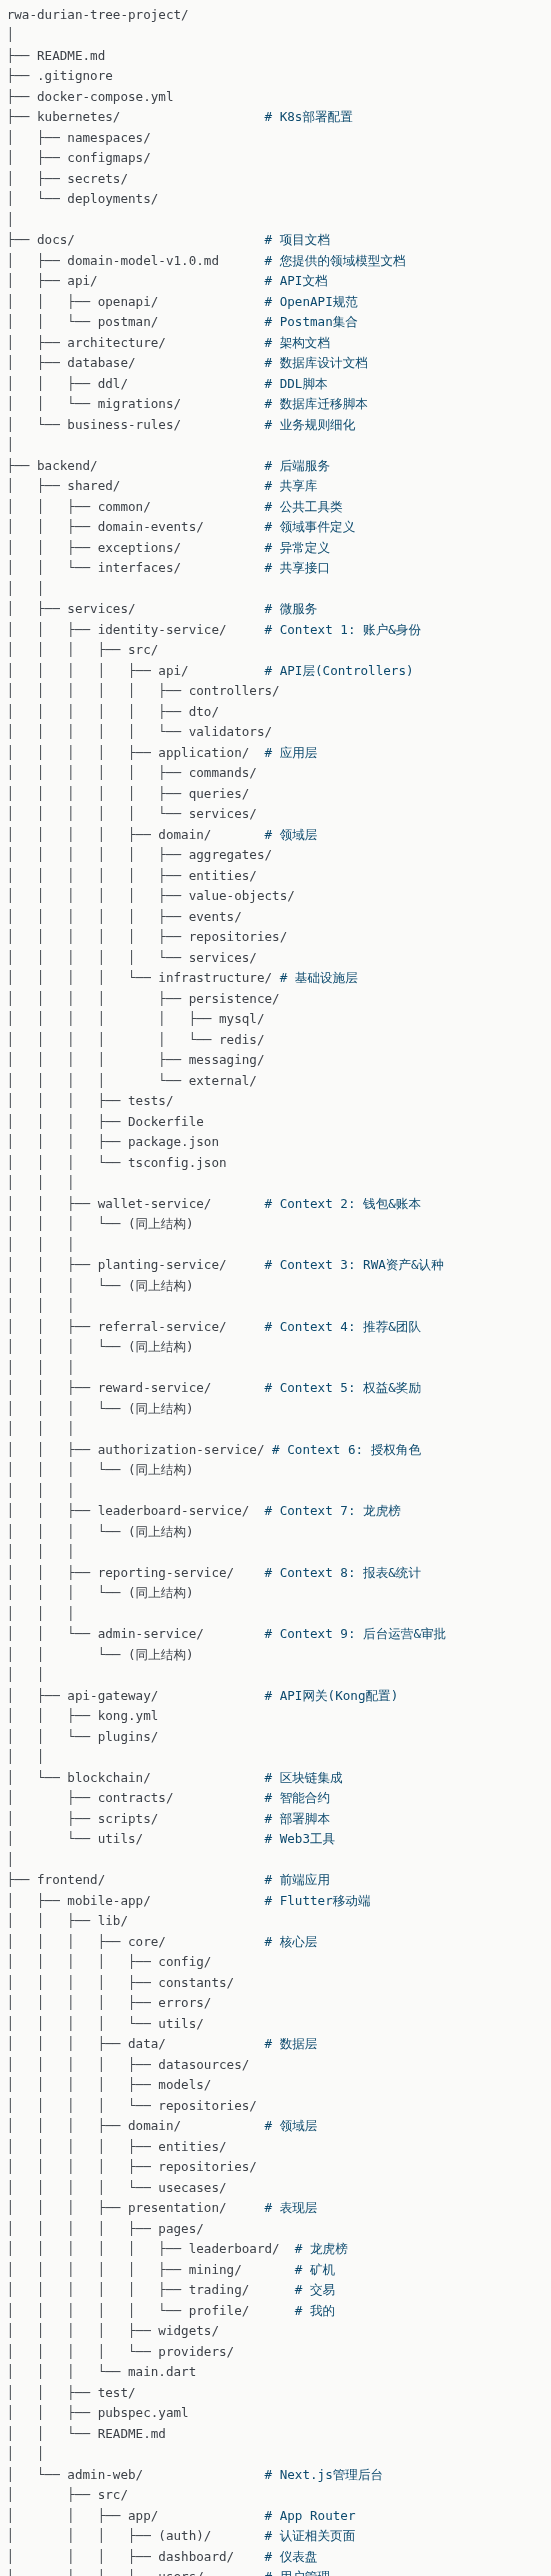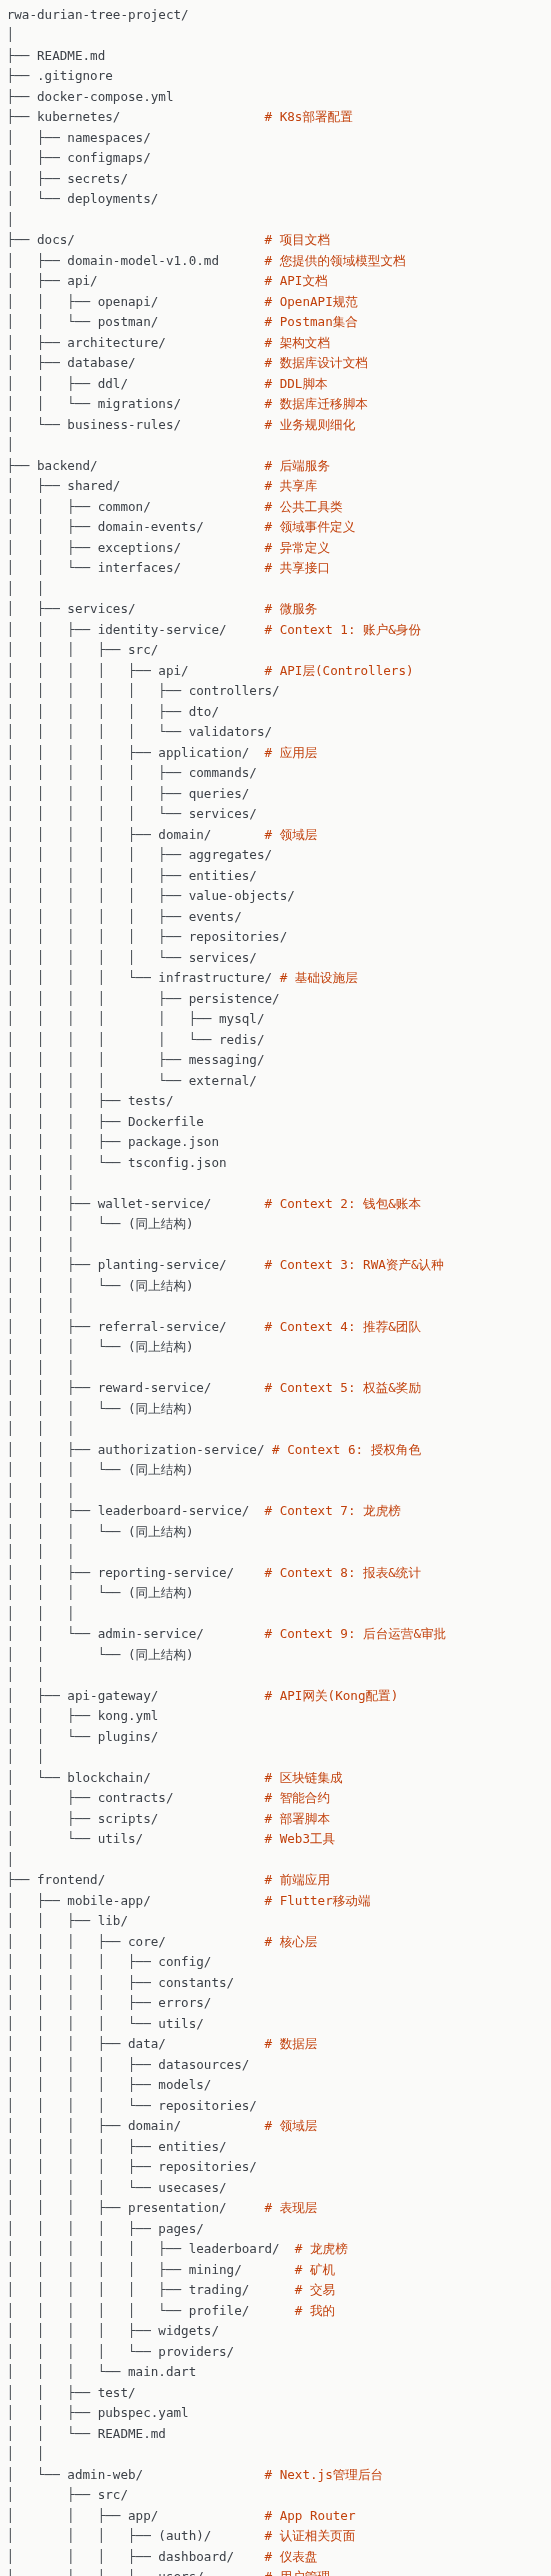--- a/index.html
+++ b/index.html
@@ -14,19 +14,19 @@
     font-family:"DejaVu Sans Mono", monospace;
     font-size:12.6px;
     line-height:20.5px;
     font-weight:400;
     color:#3c4148;
     white-space:pre;
   }
   .ln{height:20.5px;white-space:pre;}
   .tp{color:#434950;}
   .nm{color:#3c4148;}
-  .cm{color:#c2410c;}
+  .cm{color:#0c4a6e;}
 </style>
 </head>
 <body style="background: rgb(250, 250, 249);">
 
 <div class="tree" id="file-tree" style="color: rgb(60, 65, 72);"><div class="ln"><span class="tp"></span><span class="nm">rwa-durian-tree-project/</span></div><div class="ln"><span class="tp">│</span><span class="nm"></span></div><div class="ln"><span class="tp">├── </span><span class="nm">README.md</span></div><div class="ln"><span class="tp">├── </span><span class="nm">.gitignore</span></div><div class="ln"><span class="tp">├── </span><span class="nm">docker-compose.yml</span></div><div class="ln"><span class="tp">├── </span><span class="nm">kubernetes/</span><span class="cm">                   # K8s部署配置</span></div><div class="ln"><span class="tp">│   ├── </span><span class="nm">namespaces/</span></div><div class="ln"><span class="tp">│   ├── </span><span class="nm">configmaps/</span></div><div class="ln"><span class="tp">│   ├── </span><span class="nm">secrets/</span></div><div class="ln"><span class="tp">│   └── </span><span class="nm">deployments/</span></div><div class="ln"><span class="tp">│</span><span class="nm"></span></div><div class="ln"><span class="tp">├── </span><span class="nm">docs/</span><span class="cm">                         # 项目文档</span></div><div class="ln"><span class="tp">│   ├── </span><span class="nm">domain-model-v1.0.md</span><span class="cm">      # 您提供的领域模型文档</span></div><div class="ln"><span class="tp">│   ├── </span><span class="nm">api/</span><span class="cm">                      # API文档</span></div><div class="ln"><span class="tp">│   │   ├── </span><span class="nm">openapi/</span><span class="cm">              # OpenAPI规范</span></div><div class="ln"><span class="tp">│   │   └── </span><span class="nm">postman/</span><span class="cm">              # Postman集合</span></div><div class="ln"><span class="tp">│   ├── </span><span class="nm">architecture/</span><span class="cm">             # 架构文档</span></div><div class="ln"><span class="tp">│   ├── </span><span class="nm">database/</span><span class="cm">                 # 数据库设计文档</span></div><div class="ln"><span class="tp">│   │   ├── </span><span class="nm">ddl/</span><span class="cm">                  # DDL脚本</span></div><div class="ln"><span class="tp">│   │   └── </span><span class="nm">migrations/</span><span class="cm">           # 数据库迁移脚本</span></div><div class="ln"><span class="tp">│   └── </span><span class="nm">business-rules/</span><span class="cm">           # 业务规则细化</span></div><div class="ln"><span class="tp">│</span><span class="nm"></span></div><div class="ln"><span class="tp">├── </span><span class="nm">backend/</span><span class="cm">                      # 后端服务</span></div><div class="ln"><span class="tp">│   ├── </span><span class="nm">shared/</span><span class="cm">                   # 共享库</span></div><div class="ln"><span class="tp">│   │   ├── </span><span class="nm">common/</span><span class="cm">               # 公共工具类</span></div><div class="ln"><span class="tp">│   │   ├── </span><span class="nm">domain-events/</span><span class="cm">        # 领域事件定义</span></div><div class="ln"><span class="tp">│   │   ├── </span><span class="nm">exceptions/</span><span class="cm">           # 异常定义</span></div><div class="ln"><span class="tp">│   │   └── </span><span class="nm">interfaces/</span><span class="cm">           # 共享接口</span></div><div class="ln"><span class="tp">│   │</span><span class="nm"></span></div><div class="ln"><span class="tp">│   ├── </span><span class="nm">services/</span><span class="cm">                 # 微服务</span></div><div class="ln"><span class="tp">│   │   ├── </span><span class="nm">identity-service/</span><span class="cm">     # Context 1: 账户&amp;身份</span></div><div class="ln"><span class="tp">│   │   │   ├── </span><span class="nm">src/</span></div><div class="ln"><span class="tp">│   │   │   │   ├── </span><span class="nm">api/</span><span class="cm">          # API层(Controllers)</span></div><div class="ln"><span class="tp">│   │   │   │   │   ├── </span><span class="nm">controllers/</span></div><div class="ln"><span class="tp">│   │   │   │   │   ├── </span><span class="nm">dto/</span></div><div class="ln"><span class="tp">│   │   │   │   │   └── </span><span class="nm">validators/</span></div><div class="ln"><span class="tp">│   │   │   │   ├── </span><span class="nm">application/</span><span class="cm">  # 应用层</span></div><div class="ln"><span class="tp">│   │   │   │   │   ├── </span><span class="nm">commands/</span></div><div class="ln"><span class="tp">│   │   │   │   │   ├── </span><span class="nm">queries/</span></div><div class="ln"><span class="tp">│   │   │   │   │   └── </span><span class="nm">services/</span></div><div class="ln"><span class="tp">│   │   │   │   ├── </span><span class="nm">domain/</span><span class="cm">       # 领域层</span></div><div class="ln"><span class="tp">│   │   │   │   │   ├── </span><span class="nm">aggregates/</span></div><div class="ln"><span class="tp">│   │   │   │   │   ├── </span><span class="nm">entities/</span></div><div class="ln"><span class="tp">│   │   │   │   │   ├── </span><span class="nm">value-objects/</span></div><div class="ln"><span class="tp">│   │   │   │   │   ├── </span><span class="nm">events/</span></div><div class="ln"><span class="tp">│   │   │   │   │   ├── </span><span class="nm">repositories/</span></div><div class="ln"><span class="tp">│   │   │   │   │   └── </span><span class="nm">services/</span></div><div class="ln"><span class="tp">│   │   │   │   └── </span><span class="nm">infrastructure/</span><span class="cm"> # 基础设施层</span></div><div class="ln"><span class="tp">│   │   │   │       ├── </span><span class="nm">persistence/</span></div><div class="ln"><span class="tp">│   │   │   │       │   ├── </span><span class="nm">mysql/</span></div><div class="ln"><span class="tp">│   │   │   │       │   └── </span><span class="nm">redis/</span></div><div class="ln"><span class="tp">│   │   │   │       ├── </span><span class="nm">messaging/</span></div><div class="ln"><span class="tp">│   │   │   │       └── </span><span class="nm">external/</span></div><div class="ln"><span class="tp">│   │   │   ├── </span><span class="nm">tests/</span></div><div class="ln"><span class="tp">│   │   │   ├── </span><span class="nm">Dockerfile</span></div><div class="ln"><span class="tp">│   │   │   ├── </span><span class="nm">package.json</span></div><div class="ln"><span class="tp">│   │   │   └── </span><span class="nm">tsconfig.json</span></div><div class="ln"><span class="tp">│   │   │</span><span class="nm"></span></div><div class="ln"><span class="tp">│   │   ├── </span><span class="nm">wallet-service/</span><span class="cm">       # Context 2: 钱包&amp;账本</span></div><div class="ln"><span class="tp">│   │   │   └── </span><span class="nm">(同上结构)</span></div><div class="ln"><span class="tp">│   │   │</span><span class="nm"></span></div><div class="ln"><span class="tp">│   │   ├── </span><span class="nm">planting-service/</span><span class="cm">     # Context 3: RWA资产&amp;认种</span></div><div class="ln"><span class="tp">│   │   │   └── </span><span class="nm">(同上结构)</span></div><div class="ln"><span class="tp">│   │   │</span><span class="nm"></span></div><div class="ln"><span class="tp">│   │   ├── </span><span class="nm">referral-service/</span><span class="cm">     # Context 4: 推荐&amp;团队</span></div><div class="ln"><span class="tp">│   │   │   └── </span><span class="nm">(同上结构)</span></div><div class="ln"><span class="tp">│   │   │</span><span class="nm"></span></div><div class="ln"><span class="tp">│   │   ├── </span><span class="nm">reward-service/</span><span class="cm">       # Context 5: 权益&amp;奖励</span></div><div class="ln"><span class="tp">│   │   │   └── </span><span class="nm">(同上结构)</span></div><div class="ln"><span class="tp">│   │   │</span><span class="nm"></span></div><div class="ln"><span class="tp">│   │   ├── </span><span class="nm">authorization-service/</span><span class="cm"> # Context 6: 授权角色</span></div><div class="ln"><span class="tp">│   │   │   └── </span><span class="nm">(同上结构)</span></div><div class="ln"><span class="tp">│   │   │</span><span class="nm"></span></div><div class="ln"><span class="tp">│   │   ├── </span><span class="nm">leaderboard-service/</span><span class="cm">  # Context 7: 龙虎榜</span></div><div class="ln"><span class="tp">│   │   │   └── </span><span class="nm">(同上结构)</span></div><div class="ln"><span class="tp">│   │   │</span><span class="nm"></span></div><div class="ln"><span class="tp">│   │   ├── </span><span class="nm">reporting-service/</span><span class="cm">    # Context 8: 报表&amp;统计</span></div><div class="ln"><span class="tp">│   │   │   └── </span><span class="nm">(同上结构)</span></div><div class="ln"><span class="tp">│   │   │</span><span class="nm"></span></div><div class="ln"><span class="tp">│   │   └── </span><span class="nm">admin-service/</span><span class="cm">        # Context 9: 后台运营&amp;审批</span></div><div class="ln"><span class="tp">│   │       └── </span><span class="nm">(同上结构)</span></div><div class="ln"><span class="tp">│   │</span><span class="nm"></span></div><div class="ln"><span class="tp">│   ├── </span><span class="nm">api-gateway/</span><span class="cm">              # API网关(Kong配置)</span></div><div class="ln"><span class="tp">│   │   ├── </span><span class="nm">kong.yml</span></div><div class="ln"><span class="tp">│   │   └── </span><span class="nm">plugins/</span></div><div class="ln"><span class="tp">│   │</span><span class="nm"></span></div><div class="ln"><span class="tp">│   └── </span><span class="nm">blockchain/</span><span class="cm">               # 区块链集成</span></div><div class="ln"><span class="tp">│       ├── </span><span class="nm">contracts/</span><span class="cm">            # 智能合约</span></div><div class="ln"><span class="tp">│       ├── </span><span class="nm">scripts/</span><span class="cm">              # 部署脚本</span></div><div class="ln"><span class="tp">│       └── </span><span class="nm">utils/</span><span class="cm">                # Web3工具</span></div><div class="ln"><span class="tp">│</span><span class="nm"></span></div><div class="ln"><span class="tp">├── </span><span class="nm">frontend/</span><span class="cm">                     # 前端应用</span></div><div class="ln"><span class="tp">│   ├── </span><span class="nm">mobile-app/</span><span class="cm">               # Flutter移动端</span></div><div class="ln"><span class="tp">│   │   ├── </span><span class="nm">lib/</span></div><div class="ln"><span class="tp">│   │   │   ├── </span><span class="nm">core/</span><span class="cm">             # 核心层</span></div><div class="ln"><span class="tp">│   │   │   │   ├── </span><span class="nm">config/</span></div><div class="ln"><span class="tp">│   │   │   │   ├── </span><span class="nm">constants/</span></div><div class="ln"><span class="tp">│   │   │   │   ├── </span><span class="nm">errors/</span></div><div class="ln"><span class="tp">│   │   │   │   └── </span><span class="nm">utils/</span></div><div class="ln"><span class="tp">│   │   │   ├── </span><span class="nm">data/</span><span class="cm">             # 数据层</span></div><div class="ln"><span class="tp">│   │   │   │   ├── </span><span class="nm">datasources/</span></div><div class="ln"><span class="tp">│   │   │   │   ├── </span><span class="nm">models/</span></div><div class="ln"><span class="tp">│   │   │   │   └── </span><span class="nm">repositories/</span></div><div class="ln"><span class="tp">│   │   │   ├── </span><span class="nm">domain/</span><span class="cm">           # 领域层</span></div><div class="ln"><span class="tp">│   │   │   │   ├── </span><span class="nm">entities/</span></div><div class="ln"><span class="tp">│   │   │   │   ├── </span><span class="nm">repositories/</span></div><div class="ln"><span class="tp">│   │   │   │   └── </span><span class="nm">usecases/</span></div><div class="ln"><span class="tp">│   │   │   ├── </span><span class="nm">presentation/</span><span class="cm">     # 表现层</span></div><div class="ln"><span class="tp">│   │   │   │   ├── </span><span class="nm">pages/</span></div><div class="ln"><span class="tp">│   │   │   │   │   ├── </span><span class="nm">leaderboard/</span><span class="cm">  # 龙虎榜</span></div><div class="ln"><span class="tp">│   │   │   │   │   ├── </span><span class="nm">mining/</span><span class="cm">       # 矿机</span></div><div class="ln"><span class="tp">│   │   │   │   │   ├── </span><span class="nm">trading/</span><span class="cm">      # 交易</span></div><div class="ln"><span class="tp">│   │   │   │   │   └── </span><span class="nm">profile/</span><span class="cm">      # 我的</span></div><div class="ln"><span class="tp">│   │   │   │   ├── </span><span class="nm">widgets/</span></div><div class="ln"><span class="tp">│   │   │   │   └── </span><span class="nm">providers/</span></div><div class="ln"><span class="tp">│   │   │   └── </span><span class="nm">main.dart</span></div><div class="ln"><span class="tp">│   │   ├── </span><span class="nm">test/</span></div><div class="ln"><span class="tp">│   │   ├── </span><span class="nm">pubspec.yaml</span></div><div class="ln"><span class="tp">│   │   └── </span><span class="nm">README.md</span></div><div class="ln"><span class="tp">│   │</span><span class="nm"></span></div><div class="ln"><span class="tp">│   └── </span><span class="nm">admin-web/</span><span class="cm">                # Next.js管理后台</span></div><div class="ln"><span class="tp">│       ├── </span><span class="nm">src/</span></div><div class="ln"><span class="tp">│       │   ├── </span><span class="nm">app/</span><span class="cm">              # App Router</span></div><div class="ln"><span class="tp">│       │   │   ├── </span><span class="nm">(auth)/</span><span class="cm">       # 认证相关页面</span></div><div class="ln"><span class="tp">│       │   │   ├── </span><span class="nm">dashboard/</span><span class="cm">    # 仪表盘</span></div><div class="ln"><span class="tp">│       │   │   ├── </span><span class="nm">users/</span><span class="cm">        # 用户管理</span></div></div>
 
 
 </body></html>

